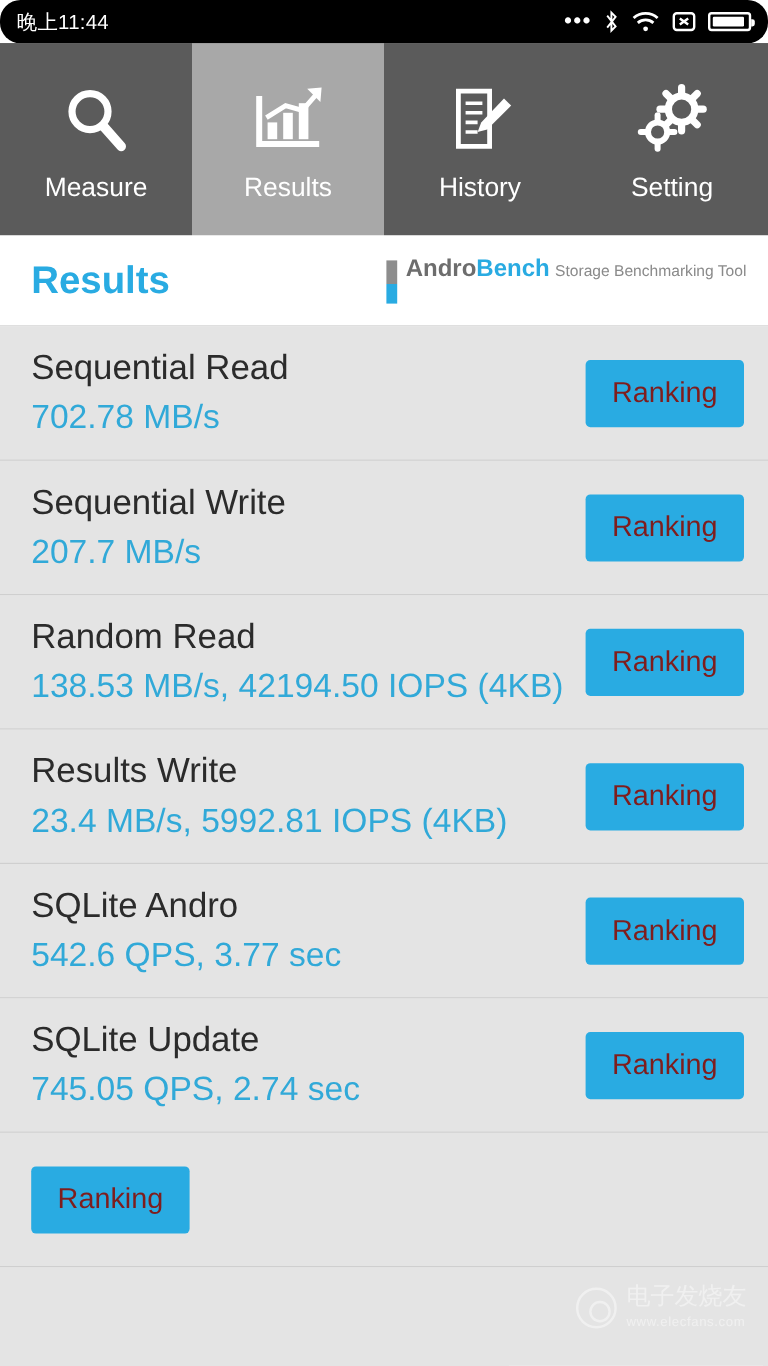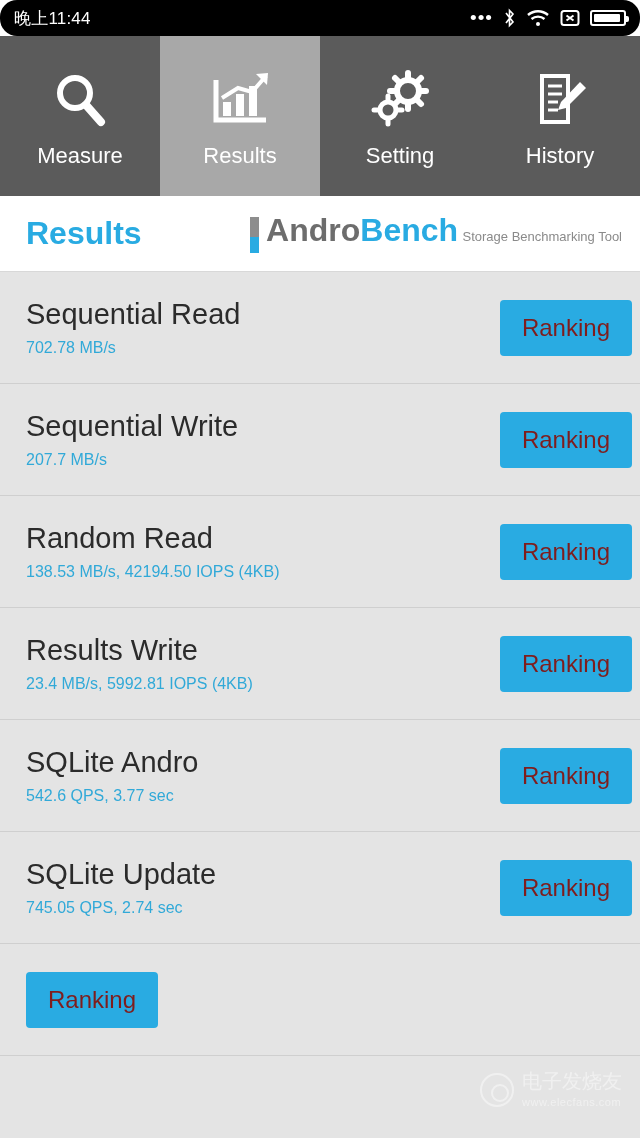--- a/index.html
+++ b/index.html
@@ -101,47 +101,47 @@
     align-items:flex-start;
   }
   .brand-bar {
     width:9px;
     height:36px;
     margin-top:3px;
     margin-right:7px;
     background:linear-gradient(to bottom,#8d8d8d 0 55%,#29abe2 55% 100%);
   }
   .brand-text { line-height:1; }
-  .brand-name { font-size:32px; font-weight:bold; }
+  .brand-name { font-size:20px; font-weight:bold; }
   .brand-name .andro { color:#6d6d6d; }
   .brand-name .bench { color:#29abe2; }
   .brand-sub {
     font-size:13px;
     color:#8a8a8a;
     margin-top:4px;
   }
 
   
   .list { background:#e4e4e4; }
   .row {
     height:112px;
     display:flex;
     align-items:center;
     justify-content:space-between;
-    padding:0 8px 0 26px;
+    padding:0 20px 0 26px;
     border-bottom:1px solid #cfcfcf;
     background:#e4e4e4;
   }
   .row-texts { display:flex; flex-direction:column; gap:8px; }
   .row-title {
     font-size:29px;
     color:#2b2b2b;
   }
   .row-value {
-    font-size:16px;
+    font-size:28px;
     color:#31a9d8;
   }
   .ranking-btn {
     background:#29abe2;
     color:#7f1d1d;
     font-size:24px;
     border:none;
     border-radius:4px;
     padding:14px 22px;
     min-width:124px;
@@ -231,20 +231,34 @@
       <svg width="64" height="64" viewBox="0 0 64 64">
         <path d="M8 12 L8 52 L58 52" fill="none" stroke="#fff" stroke-width="5"></path>
         <rect x="15" y="34" width="8" height="14" fill="#fff"></rect>
         <rect x="28" y="26" width="8" height="22" fill="#fff"></rect>
         <rect x="41" y="18" width="8" height="30" fill="#fff"></rect>
         <path d="M14 30 L30 20 L44 24 L58 8" fill="none" stroke="#fff" stroke-width="4"></path>
         <path d="M48 6 L60 5 L59 17 Z" fill="#fff"></path>
       </svg>
     </span>
     <span class="nav-label">Results</span>
+  </div>
+
+  <div class="nav-item">
+    <span class="nav-icon">
+      <svg width="64" height="64" viewBox="0 0 64 64">
+        <path d="M14 8 L40 8 L40 54 L14 54 Z" fill="none" stroke="#fff" stroke-width="4"></path>
+        <line x1="20" y1="18" x2="34" y2="18" stroke="#fff" stroke-width="3"></line>
+        <line x1="20" y1="26" x2="34" y2="26" stroke="#fff" stroke-width="3"></line>
+        <line x1="20" y1="34" x2="30" y2="34" stroke="#fff" stroke-width="3"></line>
+        <line x1="20" y1="42" x2="30" y2="42" stroke="#fff" stroke-width="3"></line>
+        <path d="M52 14 L58 20 L38 40 L30 42 L33 34 Z" fill="#fff"></path>
+      </svg>
+    </span>
+    <span class="nav-label">History</span>
   </div>
 
   <div class="nav-item">
     <span class="nav-icon">
       <svg width="64" height="64" viewBox="0 0 64 64">
         <g fill="none" stroke="#fff" stroke-width="6">
           <circle cx="40" cy="23" r="11"></circle>
         </g>
         <g stroke="#fff" stroke-width="6" stroke-linecap="round">
           <line x1="40" y1="5" x2="40" y2="11"></line>
@@ -261,34 +275,20 @@
           <line x1="20" y1="28" x2="20" y2="33"></line>
           <line x1="20" y1="51" x2="20" y2="56"></line>
           <line x1="6" y1="42" x2="11" y2="42"></line>
           <line x1="29" y1="42" x2="34" y2="42"></line>
         </g>
       </svg>
     </span>
     <span class="nav-label">Setting</span>
   </div>
 
-  <div class="nav-item">
-    <span class="nav-icon">
-      <svg width="64" height="64" viewBox="0 0 64 64">
-        <path d="M14 8 L40 8 L40 54 L14 54 Z" fill="none" stroke="#fff" stroke-width="4"></path>
-        <line x1="20" y1="18" x2="34" y2="18" stroke="#fff" stroke-width="3"></line>
-        <line x1="20" y1="26" x2="34" y2="26" stroke="#fff" stroke-width="3"></line>
-        <line x1="20" y1="34" x2="30" y2="34" stroke="#fff" stroke-width="3"></line>
-        <line x1="20" y1="42" x2="30" y2="42" stroke="#fff" stroke-width="3"></line>
-        <path d="M52 14 L58 20 L38 40 L30 42 L33 34 Z" fill="#fff"></path>
-      </svg>
-    </span>
-    <span class="nav-label">History</span>
-  </div>
-
 </div>
 
 <div class="titlebar">
   <span class="page-title">Results</span>
   <span class="brand">
     <span class="brand-bar"></span>
     <span class="brand-text">
       <span class="brand-name"><span class="andro">Andro</span><span class="bench">Bench</span></span>
       <span class="brand-sub">Storage Benchmarking Tool</span>
     </span>

